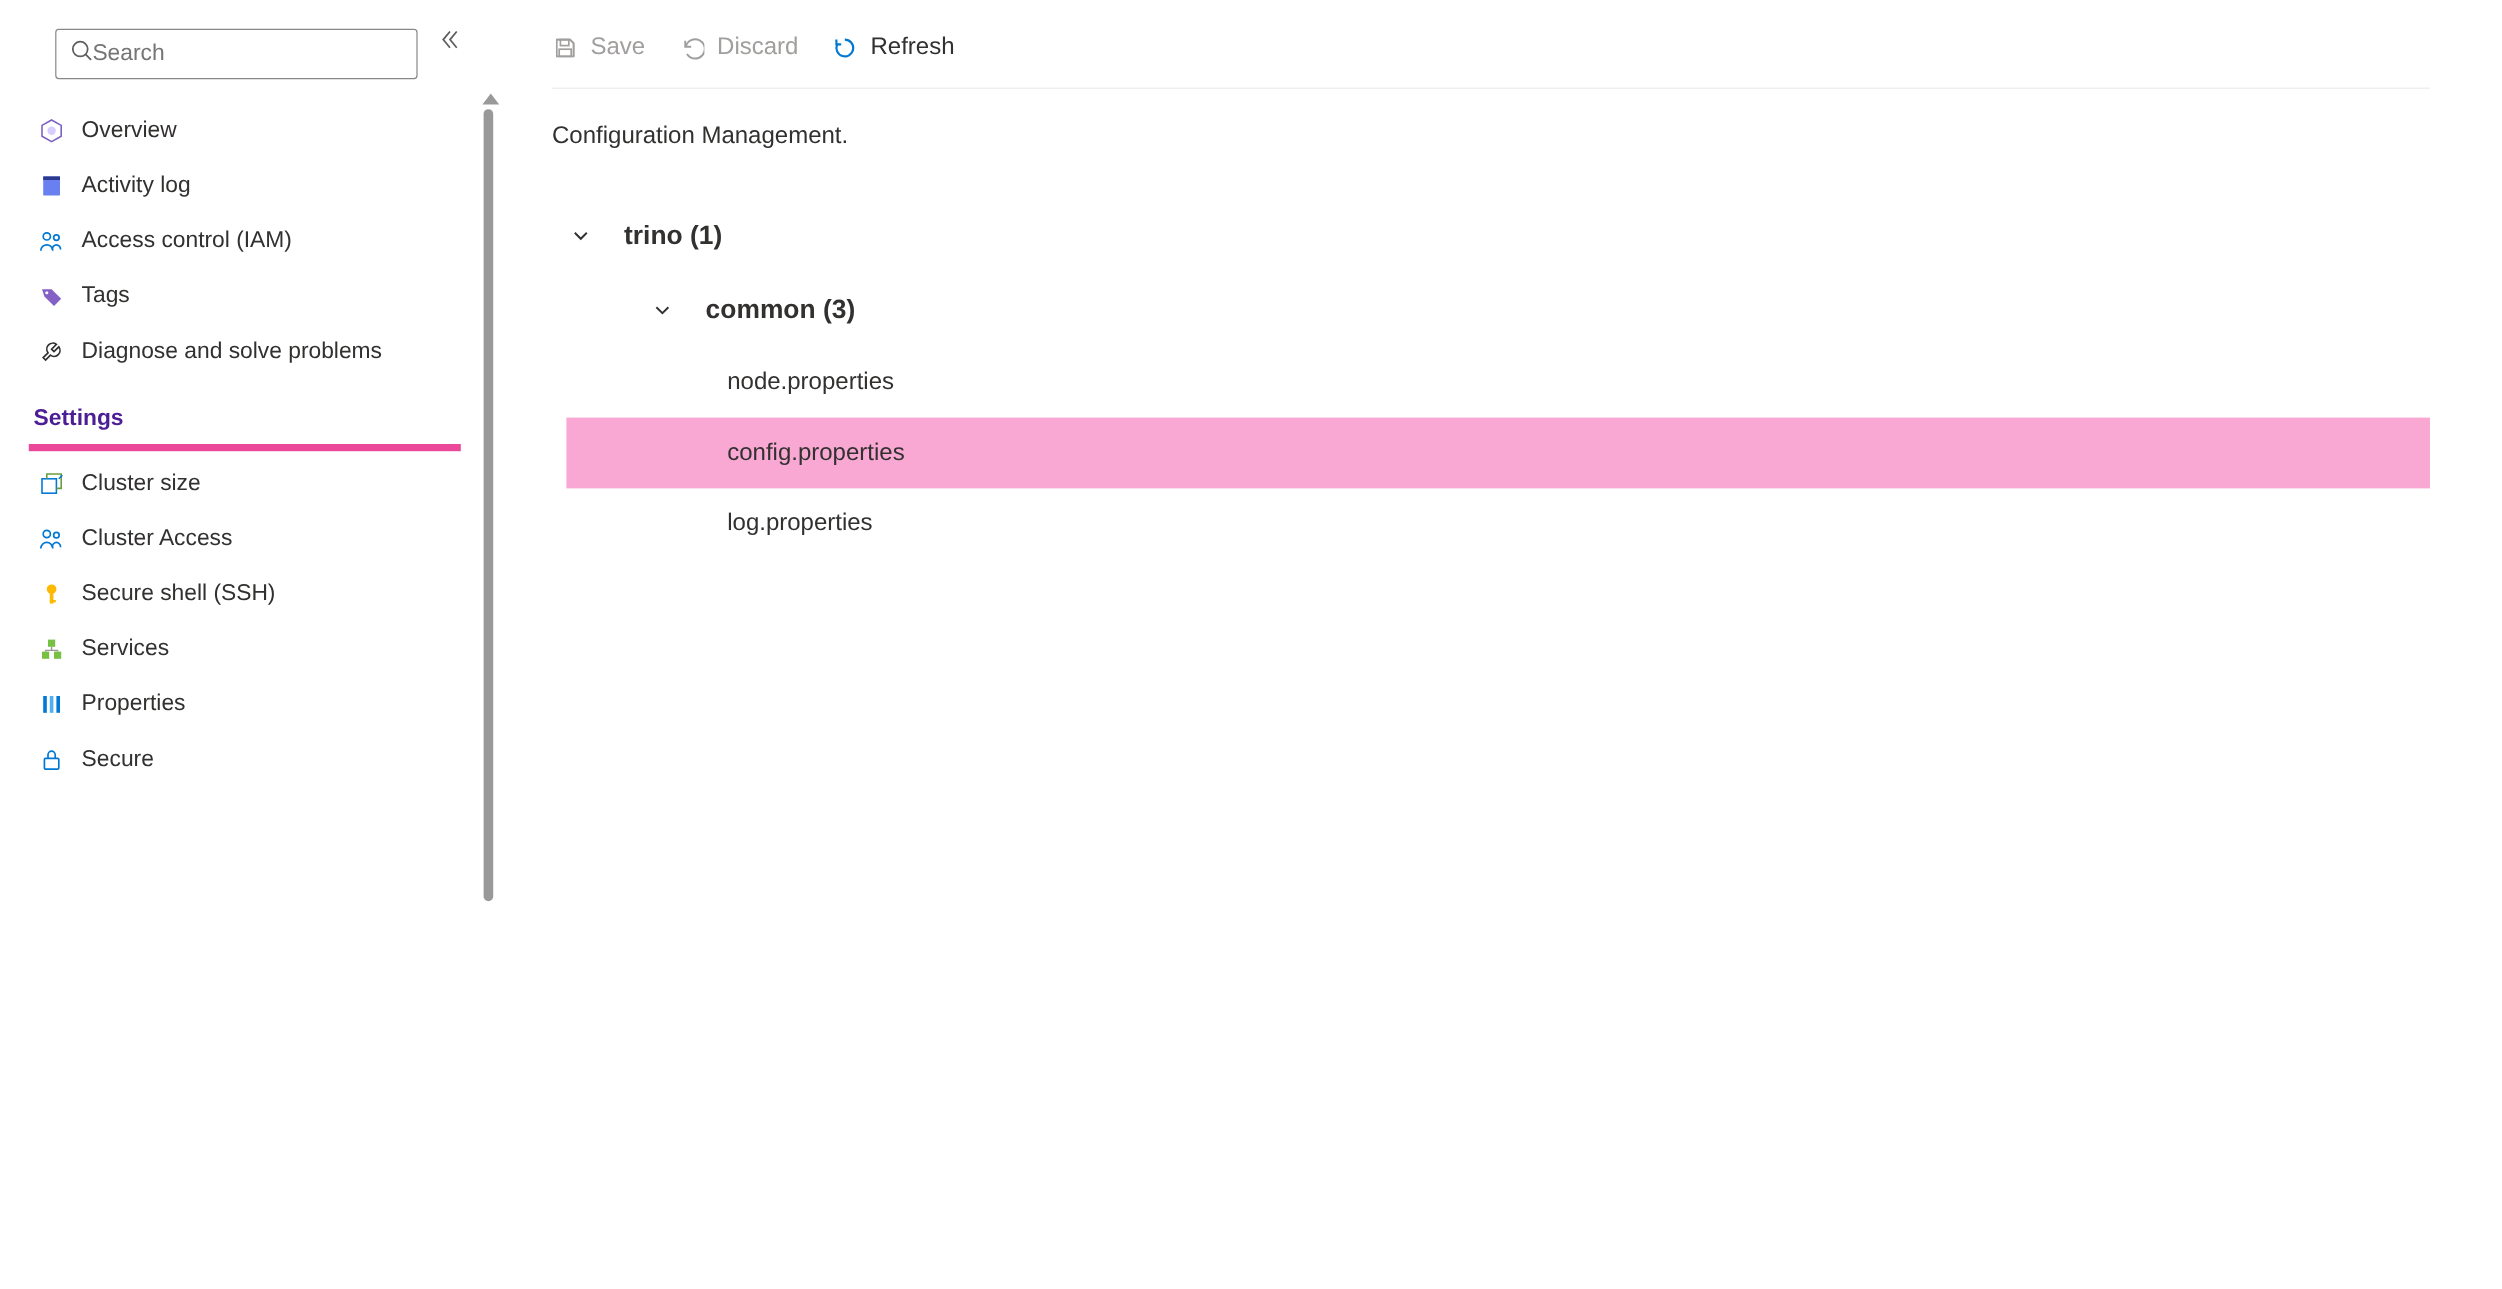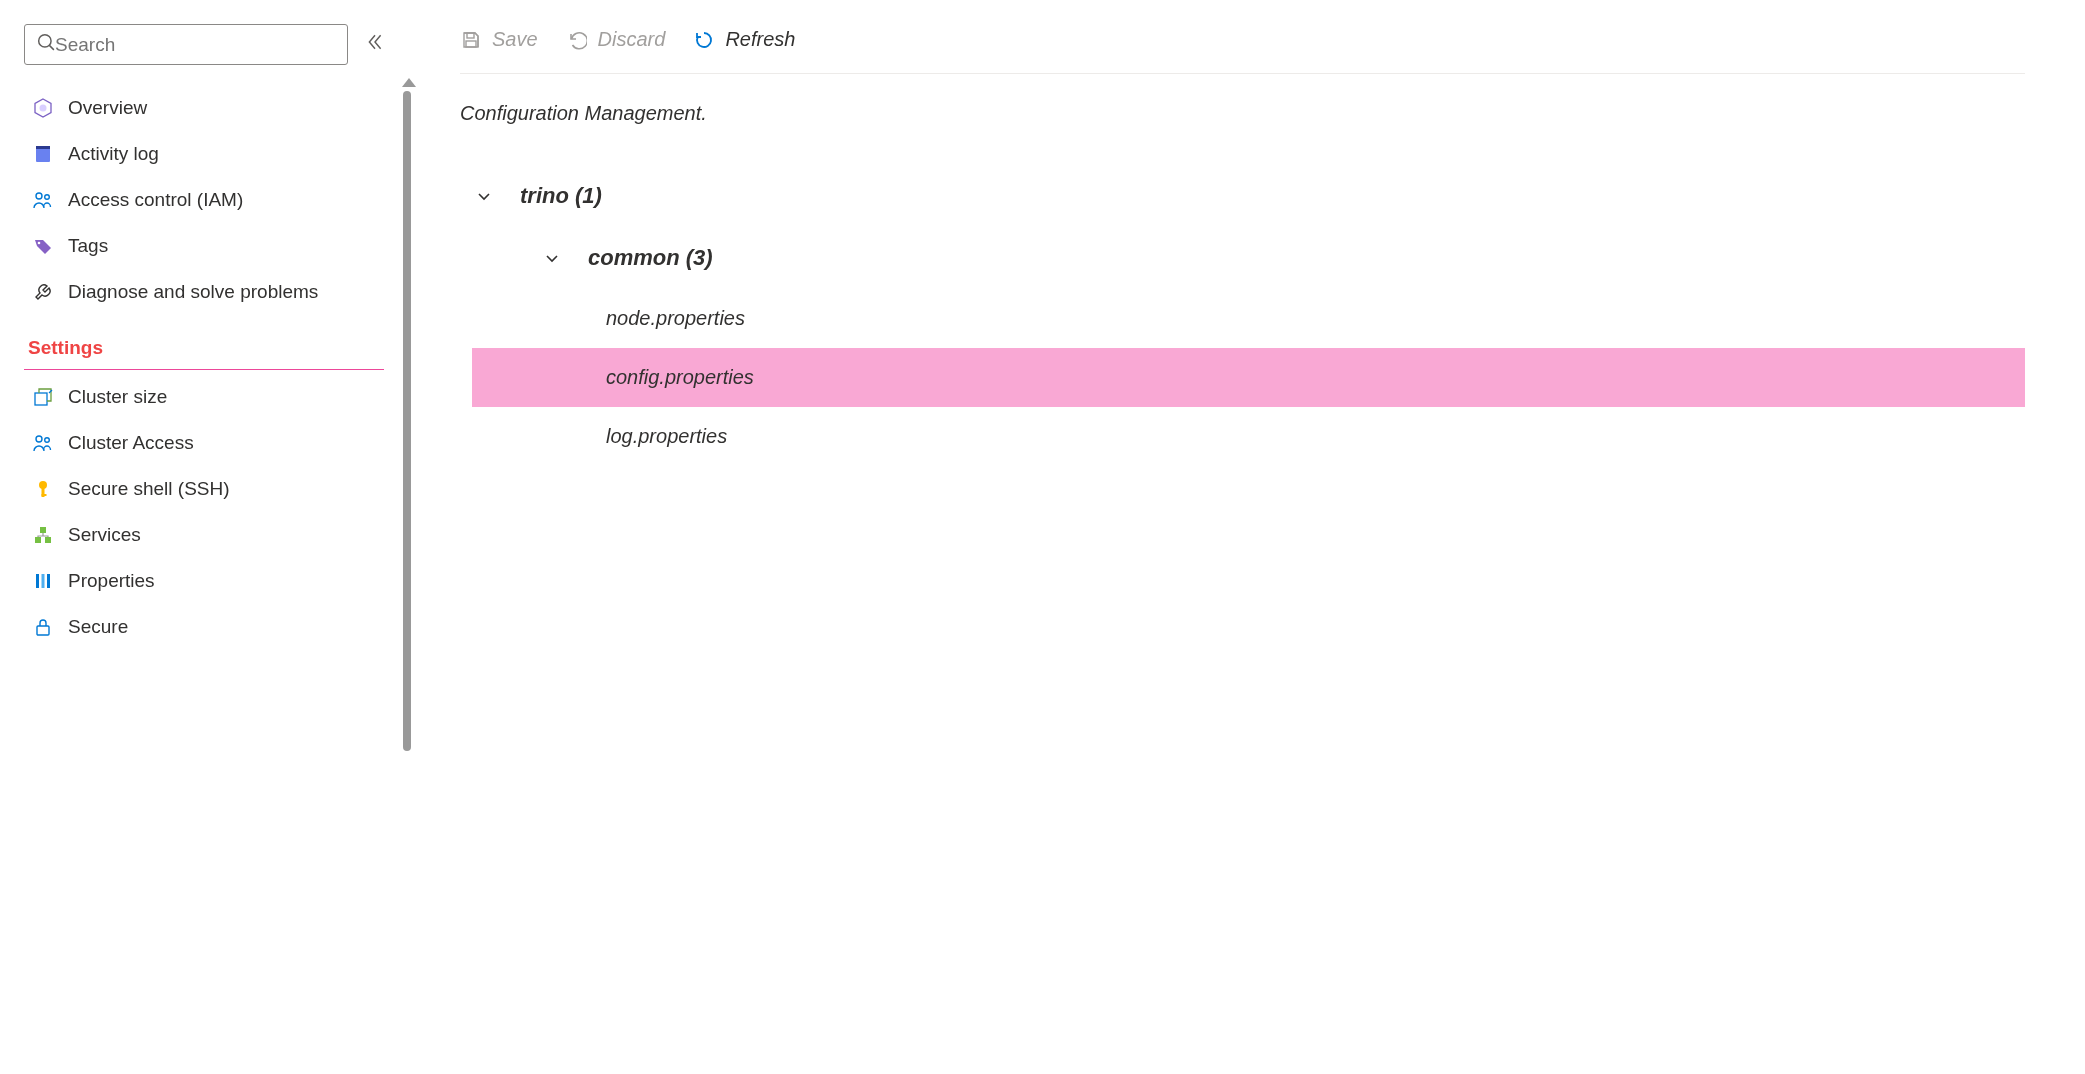--- a/index.html
+++ b/index.html
@@ -14,23 +14,23 @@
       overflow: hidden;
     }
     .sidebar {
       width: 400px;
       padding: 24px 16px 0 24px;
       position: relative;
       flex-shrink: 0;
     }
     .search-wrap {
       display: flex;
-      align-items: center;
       gap: 18px;
       margin-bottom: 20px;
+      margin-left: 22px;
     }
     .search-box {
       display: flex;
       align-items: center;
       border: 1px solid #8a8886;
       border-radius: 3px;
       padding: 8px 12px;
       flex: 1;
       background: #fff;
     }
@@ -54,23 +54,23 @@
     .nav-item .icon {
       width: 22px;
       height: 22px;
       display: inline-flex;
       align-items: center;
       justify-content: center;
       flex-shrink: 0;
     }
     .section-header {
       font-weight: 600;
-      color: #ef4444;
+      color: #4c1d95;
       padding: 22px 0 10px 4px;
-      border-bottom: 1px solid #ec4899;
+      border-bottom: 6px solid #ec4899;
       margin-bottom: 4px;
     }
     .nav-item.selected {
       background: #f3f2f1;
     }
     .nav-item.highlighted {
       outline: 2px solid #e03b24;
       outline-offset: -1px;
     }
     .scroll-track {
@@ -91,21 +91,20 @@
       background: #999;
       border-radius: 5px;
       width: 8px;
       margin: 0 auto;
       height: 660px;
     }
     .main {
       flex: 1;
       padding: 28px 60px 0 60px;
       position: relative;
-      font-style: italic;
     }
     .toolbar {
       display: flex;
       align-items: center;
       gap: 28px;
       padding-bottom: 22px;
       border-bottom: 1px solid #edebe9;
       margin-bottom: 28px;
     }
     .tool-btn {

